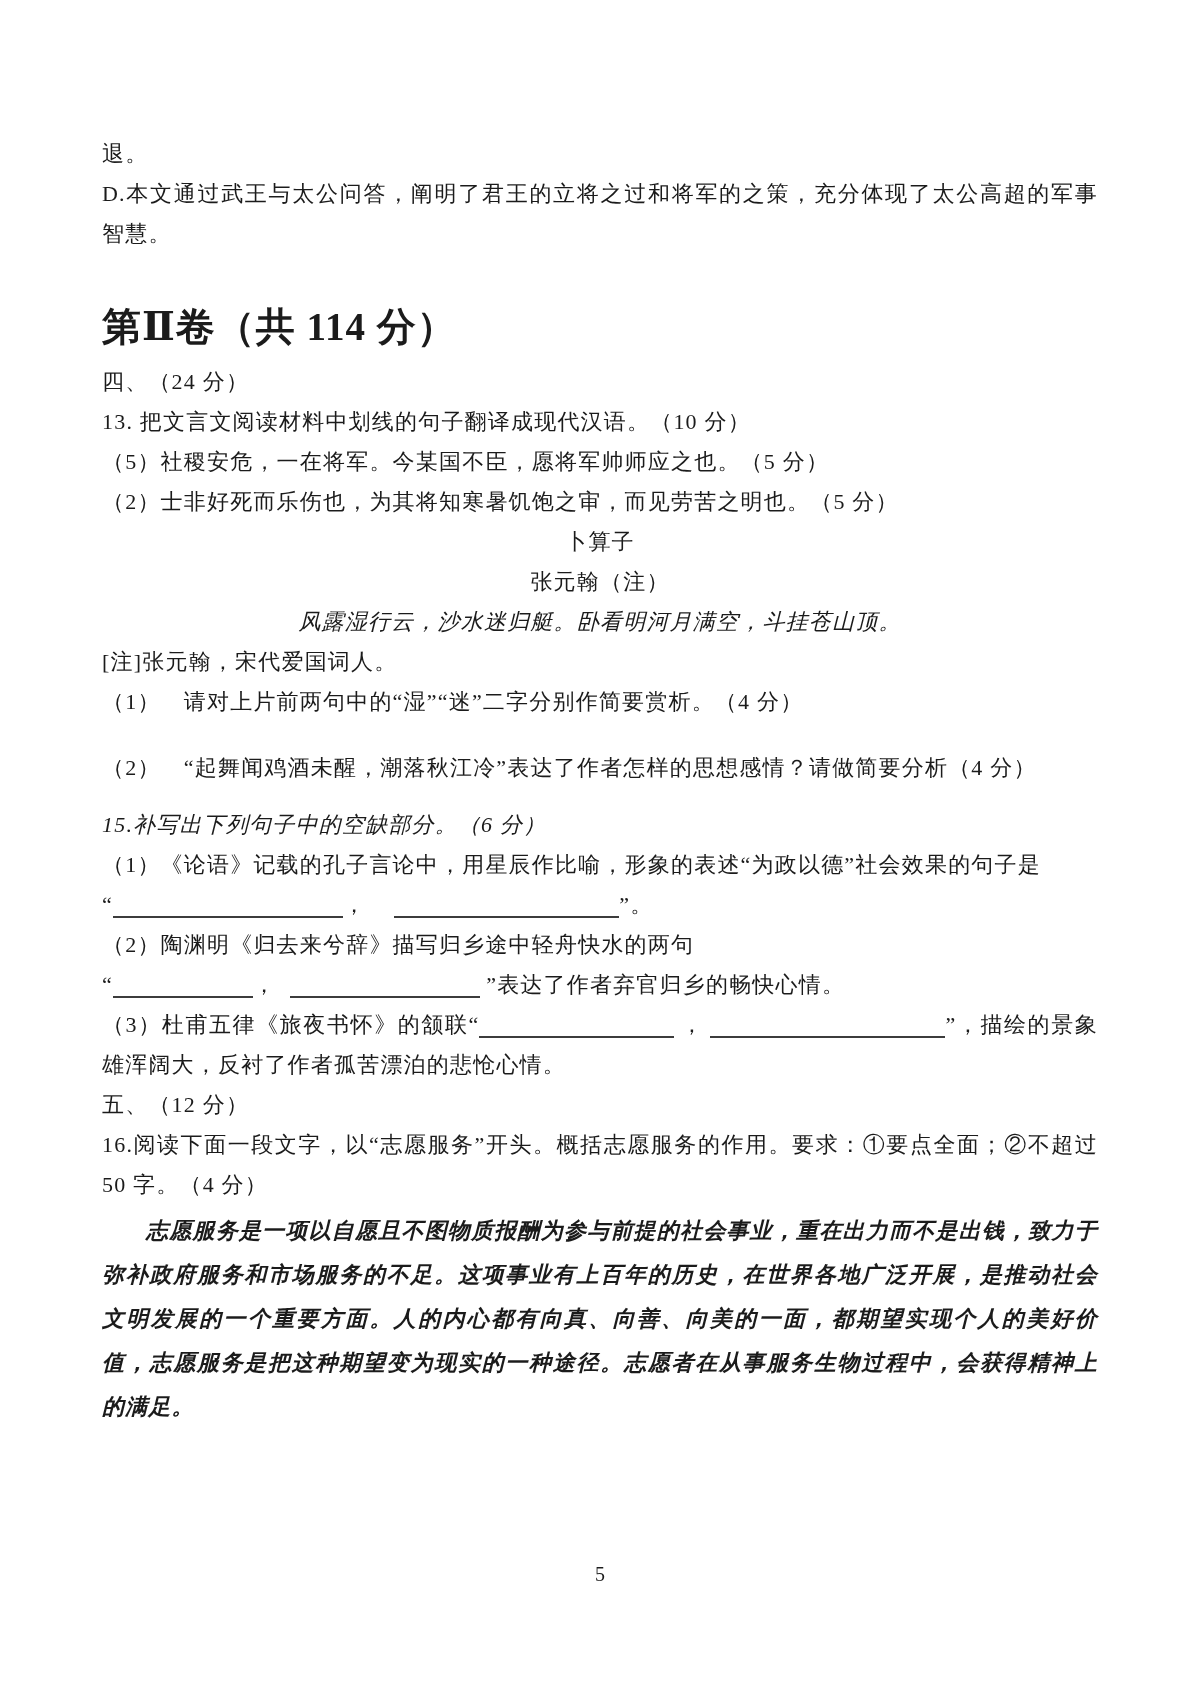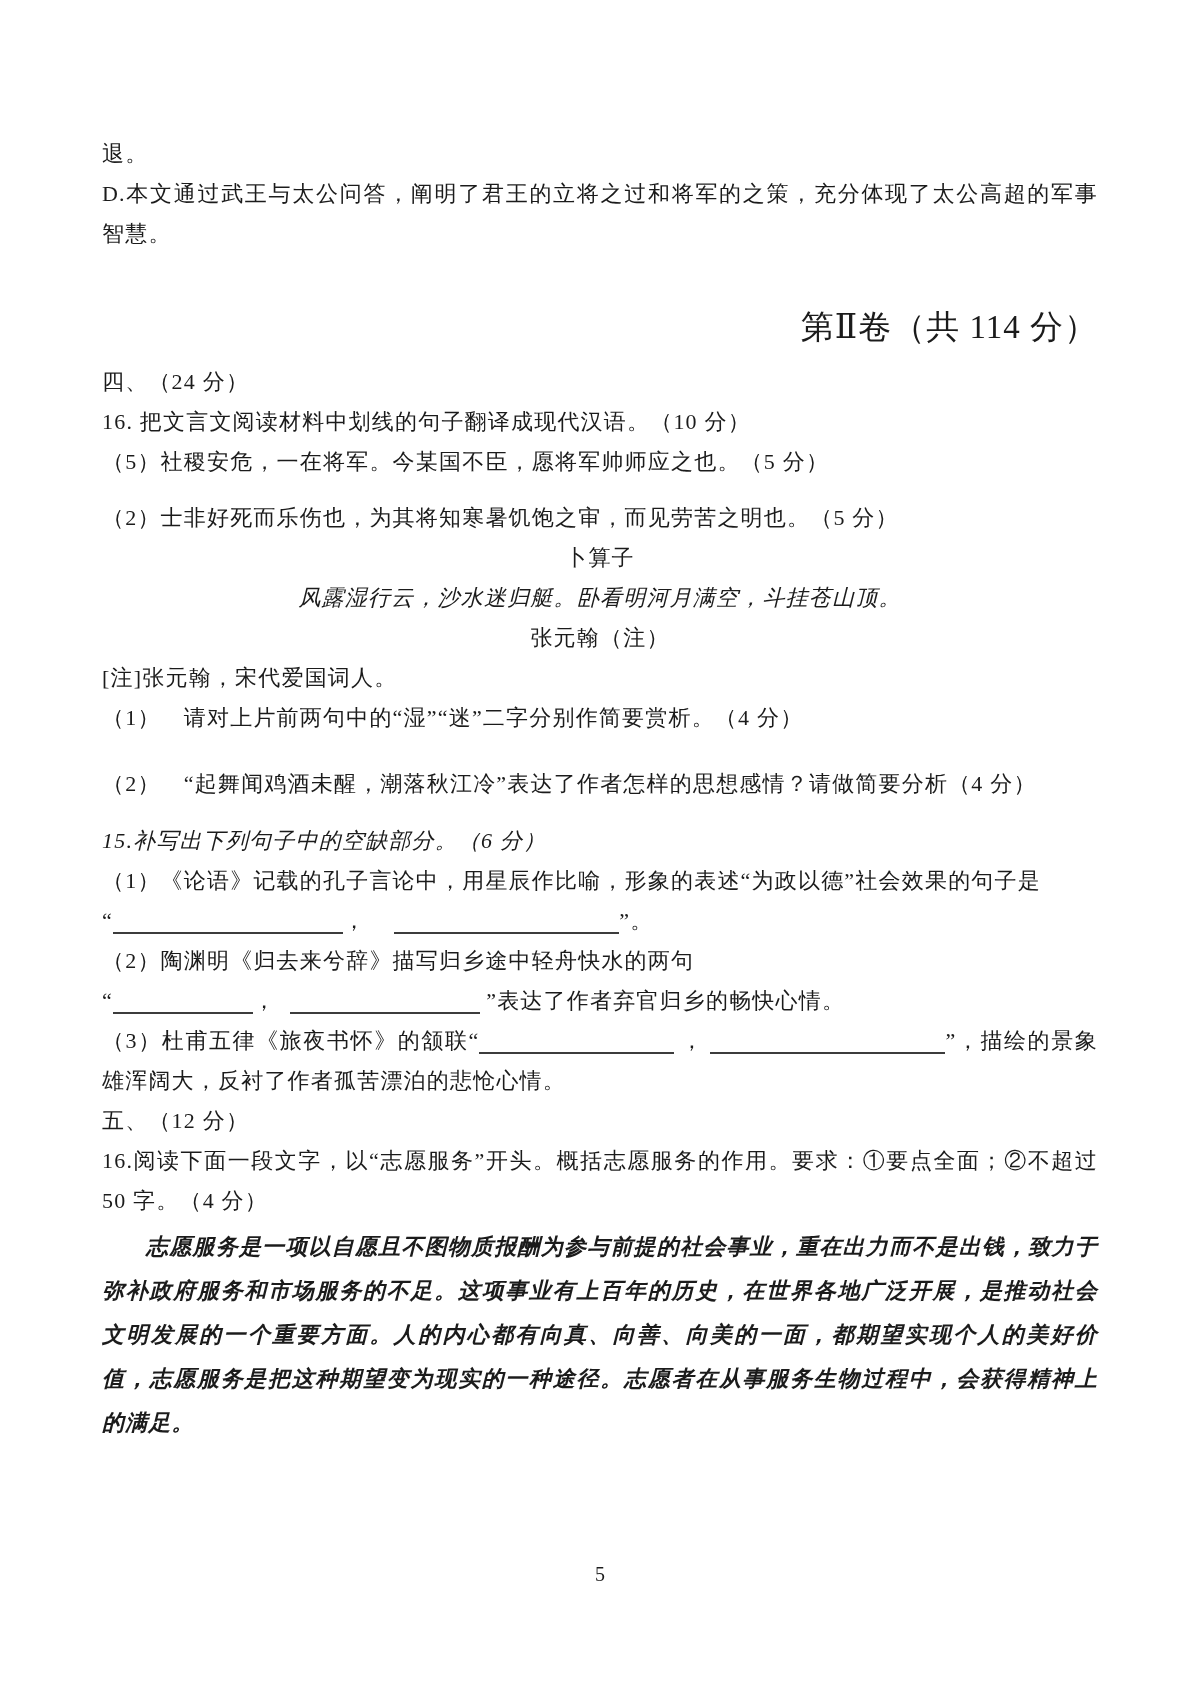--- a/index.html
+++ b/index.html
@@ -26,28 +26,28 @@
     text-align: justify;
   }
   .center {
     text-align: center;
   }
   .kai {
     font-style: italic;
   }
   .title {
     margin: 48px 0 0 0;
-    font-size: 33px;
+    font-size: 39px;
     line-height: 50px;
-    font-weight: normal;
-    text-align: right;
+    font-weight: bold;
+    text-align: left;
     letter-spacing: 1px;
   }
   .mt-sec  { margin-top: 10px; }
-  .gap-md  { margin-top: 16px; }
+  .gap-md  { }
   .gap-lg  { margin-top: 22px; }
   .gap-xl  { margin-top: 26px; }
   .gap-md2 { margin-top: 17px; font-style: italic; }
   .blank {
     display: inline-block;
     border-bottom: 2px solid #3c3c3c;
     height: 20px;
     vertical-align: -6px;
   }
   .w230 { width: 230px; }
@@ -85,27 +85,27 @@
 
 <div class="page">
 
   <p class="line">退。</p>
   <p class="line">D.本文通过武王与太公问答，阐明了君王的立将之过和将军的之策，充分体现了太公高超的军事智慧。</p>
 
   <h1 class="title">第Ⅱ卷（共 114 分）</h1>
 
   <p class="line mt-sec">四、（24 分）</p>
 
-  <p class="line">16. 把文言文阅读材料中划线的句子翻译成现代汉语。（10 分）</p>
+  <p class="line">13. 把文言文阅读材料中划线的句子翻译成现代汉语。（10 分）</p>
   <p class="line">（5）社稷安危，一在将军。今某国不臣，愿将军帅师应之也。（5 分）</p>
   <p class="line gap-md">（2）士非好死而乐伤也，为其将知寒暑饥饱之审，而见劳苦之明也。（5 分）</p>
 
   <p class="line center">卜算子</p>
+  <p class="line center">张元翰（注）</p>
   <p class="line center kai">风露湿行云，沙水迷归艇。卧看明河月满空，斗挂苍山顶。</p>
-  <p class="line center">张元翰（注）</p>
   <p class="line">[注]张元翰，宋代爱国词人。</p>
   <p class="line">（1）　请对上片前两句中的“湿”“迷”二字分别作简要赏析。（4 分）</p>
   <p class="line gap-xl">（2）　“起舞闻鸡酒未醒，潮落秋江冷”表达了作者怎样的思想感情？请做简要分析（4 分）</p>
 
   <p class="line gap-md2">15.补写出下列句子中的空缺部分。（6 分）</p>
 
   <p class="line">（1）《论语》记载的孔子言论中，用星辰作比喻，形象的表述“为政以德”社会效果的句子是</p>
   <p class="line"><span>“</span><span class="blank w230"></span><span>，</span><span class="blank w225 ml28"></span><span>”。</span></p>
 
   <p class="line">（2）陶渊明《归去来兮辞》描写归乡途中轻舟快水的两句</p>

